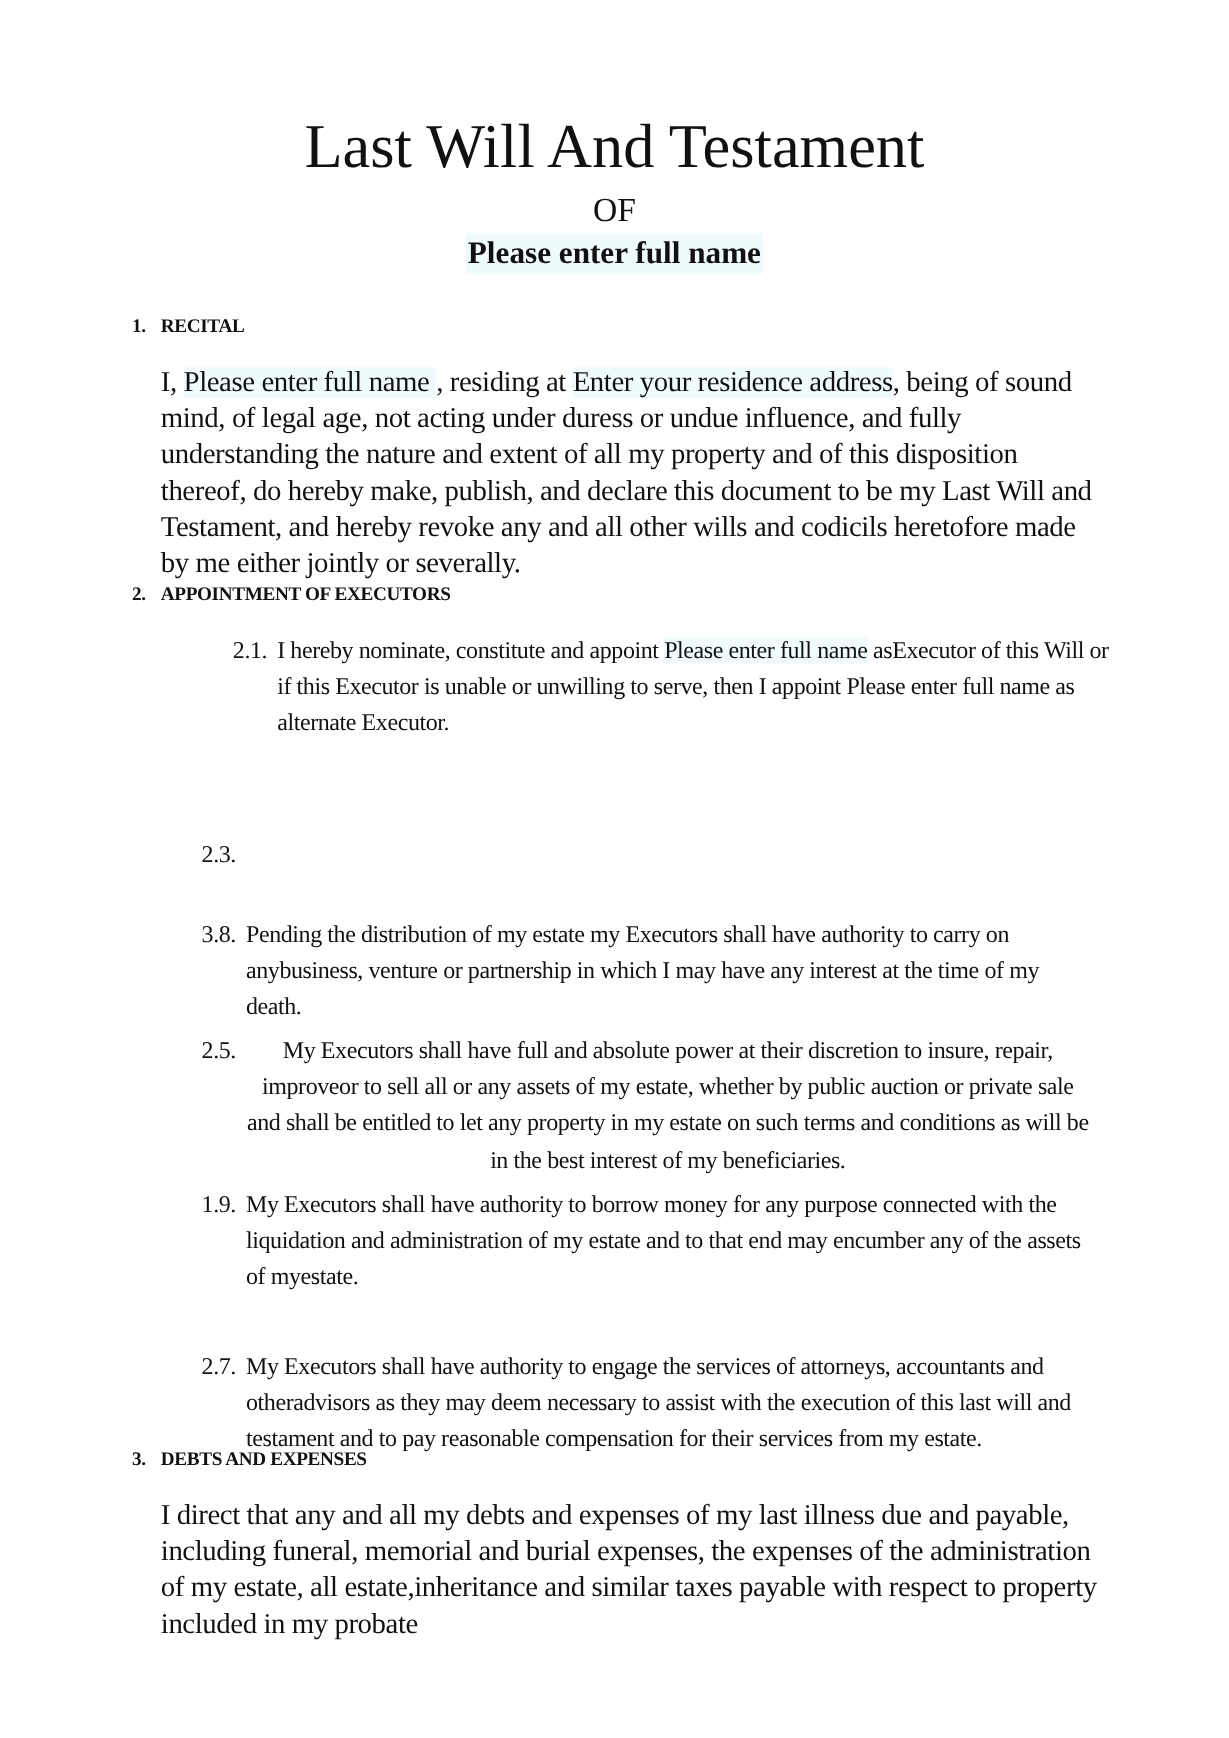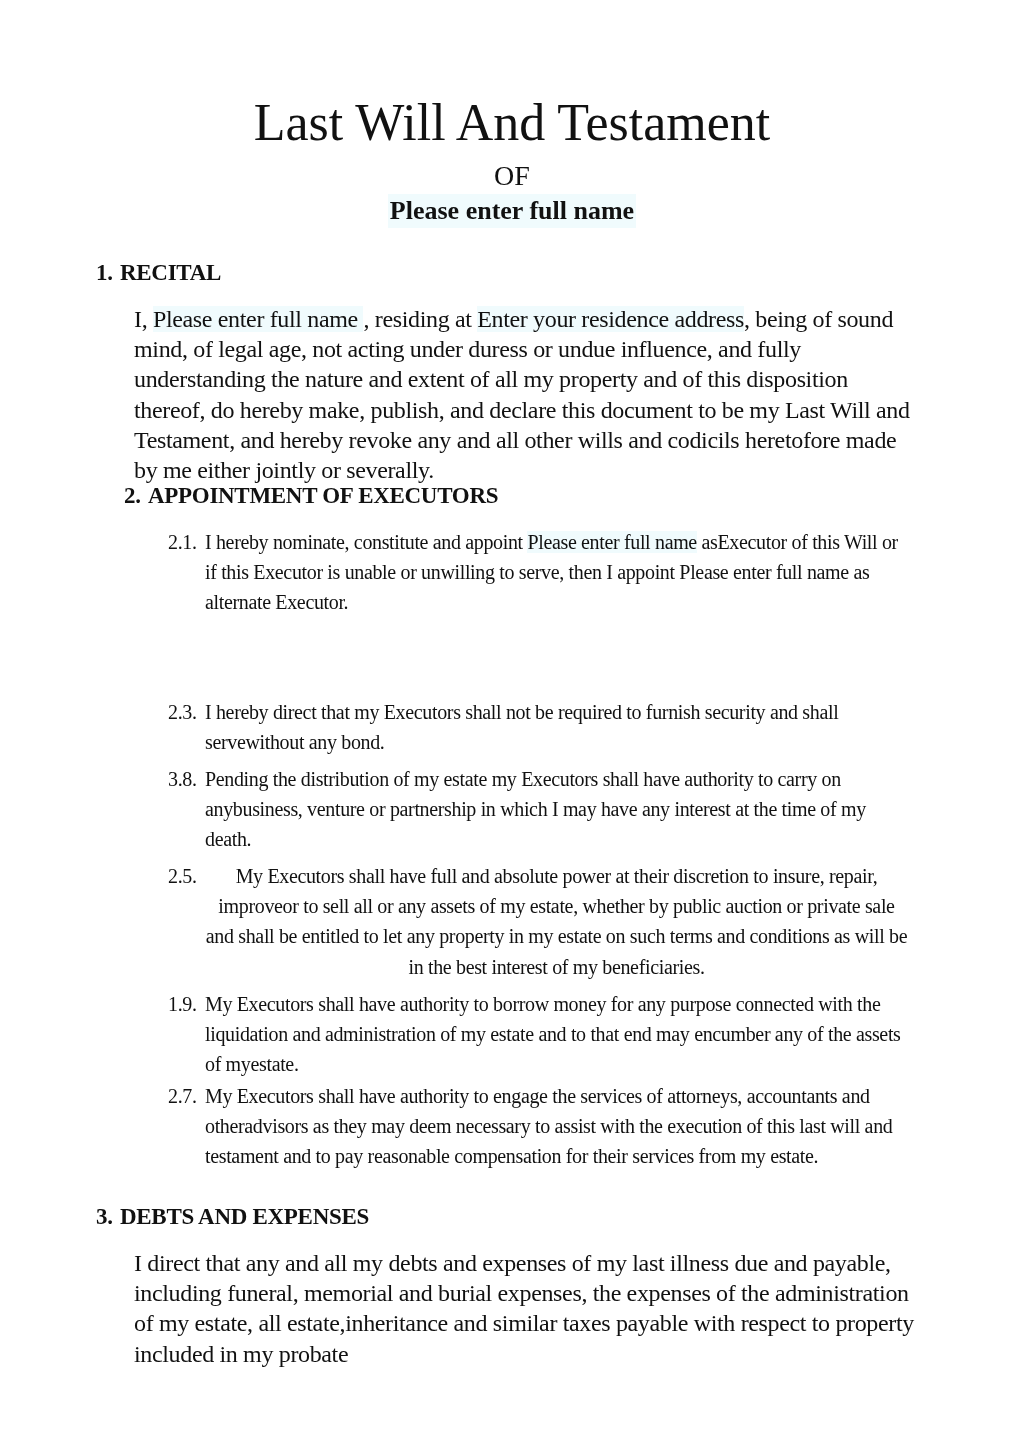--- a/index.html
+++ b/index.html
@@ -7,21 +7,21 @@
          font-family: "Liberation Serif", "DejaVu Serif", serif; color: #111; }
   .page { position: absolute; left: 0; top: 0; width: 836px; height: 1448px; }
   .title { position: absolute; top: 88px; left: 0; width: 1024px; text-align: center;
            font-size: 52px; line-height: 70px; letter-spacing: 0px; }
   .of { position: absolute; top: 163px; left: 0; width: 1024px; text-align: center;
         font-size: 28px; line-height: 26px; }
   .name-line { position: absolute; top: 194px; left: 0; width: 1024px; text-align: center; }
   .name { display: inline-block; font-weight: bold; font-size: 26px; line-height: 34px;
           background: #f0fbfd; padding: 0 2px; }
   .field { background: #f0fbfd; }
-  .h { position: absolute; left: 96px; font-weight: bold; font-size: 23px; line-height: 26px;
+  .h { position: absolute; left: 110px; font-weight: bold; font-size: 16px; line-height: 26px;
        letter-spacing: -0.3px; }
   .h .num { display: inline-block; width: 24px; }
   .para { position: absolute; left: 134px; width: 780px; font-size: 24px; line-height: 30.2px;
           letter-spacing: -0.35px; }
   .item { position: absolute; left: 168px; width: 740px; font-size: 20px; line-height: 30.2px;
           letter-spacing: -0.35px; padding-left: 37px; box-sizing: border-box; }
   .item .inum { position: absolute; left: 0; top: 0; }
 </style>
 </head>
 <body>
@@ -32,46 +32,46 @@
   <div class="of">OF</div>
   <div class="name-line">
     <span class="name">Please enter full name</span>
   </div>
 
   <div class="h" style="top:260px;">
     <span class="num">1.</span><span>RECITAL</span>
   </div>
   <div class="para" style="top:304px;"><span>I, </span><span class="field">Please enter full name </span><span>, residing at </span><span class="field">Enter your residence address</span><span>, being of sound mind, of legal age, not acting under duress or undue influence, and fully understanding the nature and extent of all my property and of this disposition thereof, do hereby make, publish, and declare this document to be my Last Will and Testament, and hereby revoke any and all other wills and codicils heretofore made by me either jointly or severally.</span></div>
 
-  <div class="h" style="top:483px;margin-left:28px;">
+  <div class="h" style="top:483px;">
     <span class="num">2.</span><span>APPOINTMENT OF EXECUTORS</span>
   </div>
 
-  <div class="item" style="top:527px;">
+  <div class="item" style="top:527px;margin-left:26px;">
     <span class="inum">2.1.</span><span>I hereby nominate, constitute and appoint </span><span class="field">Please enter full name</span><span> asExecutor of this Will or if this Executor is unable or unwilling to serve, then I appoint Please enter full name as alternate Executor.</span>
   </div>
 
 
   <div class="item" style="top:697px;">
-    <span class="inum">2.3.</span><span>I hereby direct that my Executors shall not be required to furnish security and shall servewithout any bond.</span>
+    <span class="inum">2.3.</span>
   </div>
 
   <div class="item" style="top:764px;">
     <span class="inum">3.8.</span><span>Pending the distribution of my estate my Executors shall have authority to carry on anybusiness, venture or partnership in which I may have any interest at the time of my death.</span>
   </div>
 
   <div class="item" style="top:861px;text-align:center;">
     <span class="inum">2.5.</span><span>My Executors shall have full and absolute power at their discretion to insure, repair, improveor to sell all or any assets of my estate, whether by public auction or private sale and shall be entitled to let any property in my estate on such terms and conditions as will be in the best interest of my beneficiaries.</span>
   </div>
 
   <div class="item" style="top:989px;">
     <span class="inum">1.9.</span><span>My Executors shall have authority to borrow money for any purpose connected with the liquidation and administration of my estate and to that end may encumber any of the assets of myestate.</span>
   </div>
 
-  <div class="item" style="top:1081px;">
+  <div class="item" style="top:1124px;">
     <span class="inum">2.7.</span><span>My Executors shall have authority to engage the services of attorneys, accountants and otheradvisors as they may deem necessary to assist with the execution of this last will and testament and to pay reasonable compensation for their services from my estate.</span>
   </div>
 
   <div class="h" style="top:1204px;">
     <span class="num">3.</span><span>DEBTS AND EXPENSES</span>
   </div>
   <div class="para" style="top:1248px;">I direct that any and all my debts and expenses of my last illness due and payable, including funeral, memorial and burial expenses, the expenses of the administration of my estate, all estate,inheritance and similar taxes payable with respect to property included in my probate</div>
 
 </div>
 

